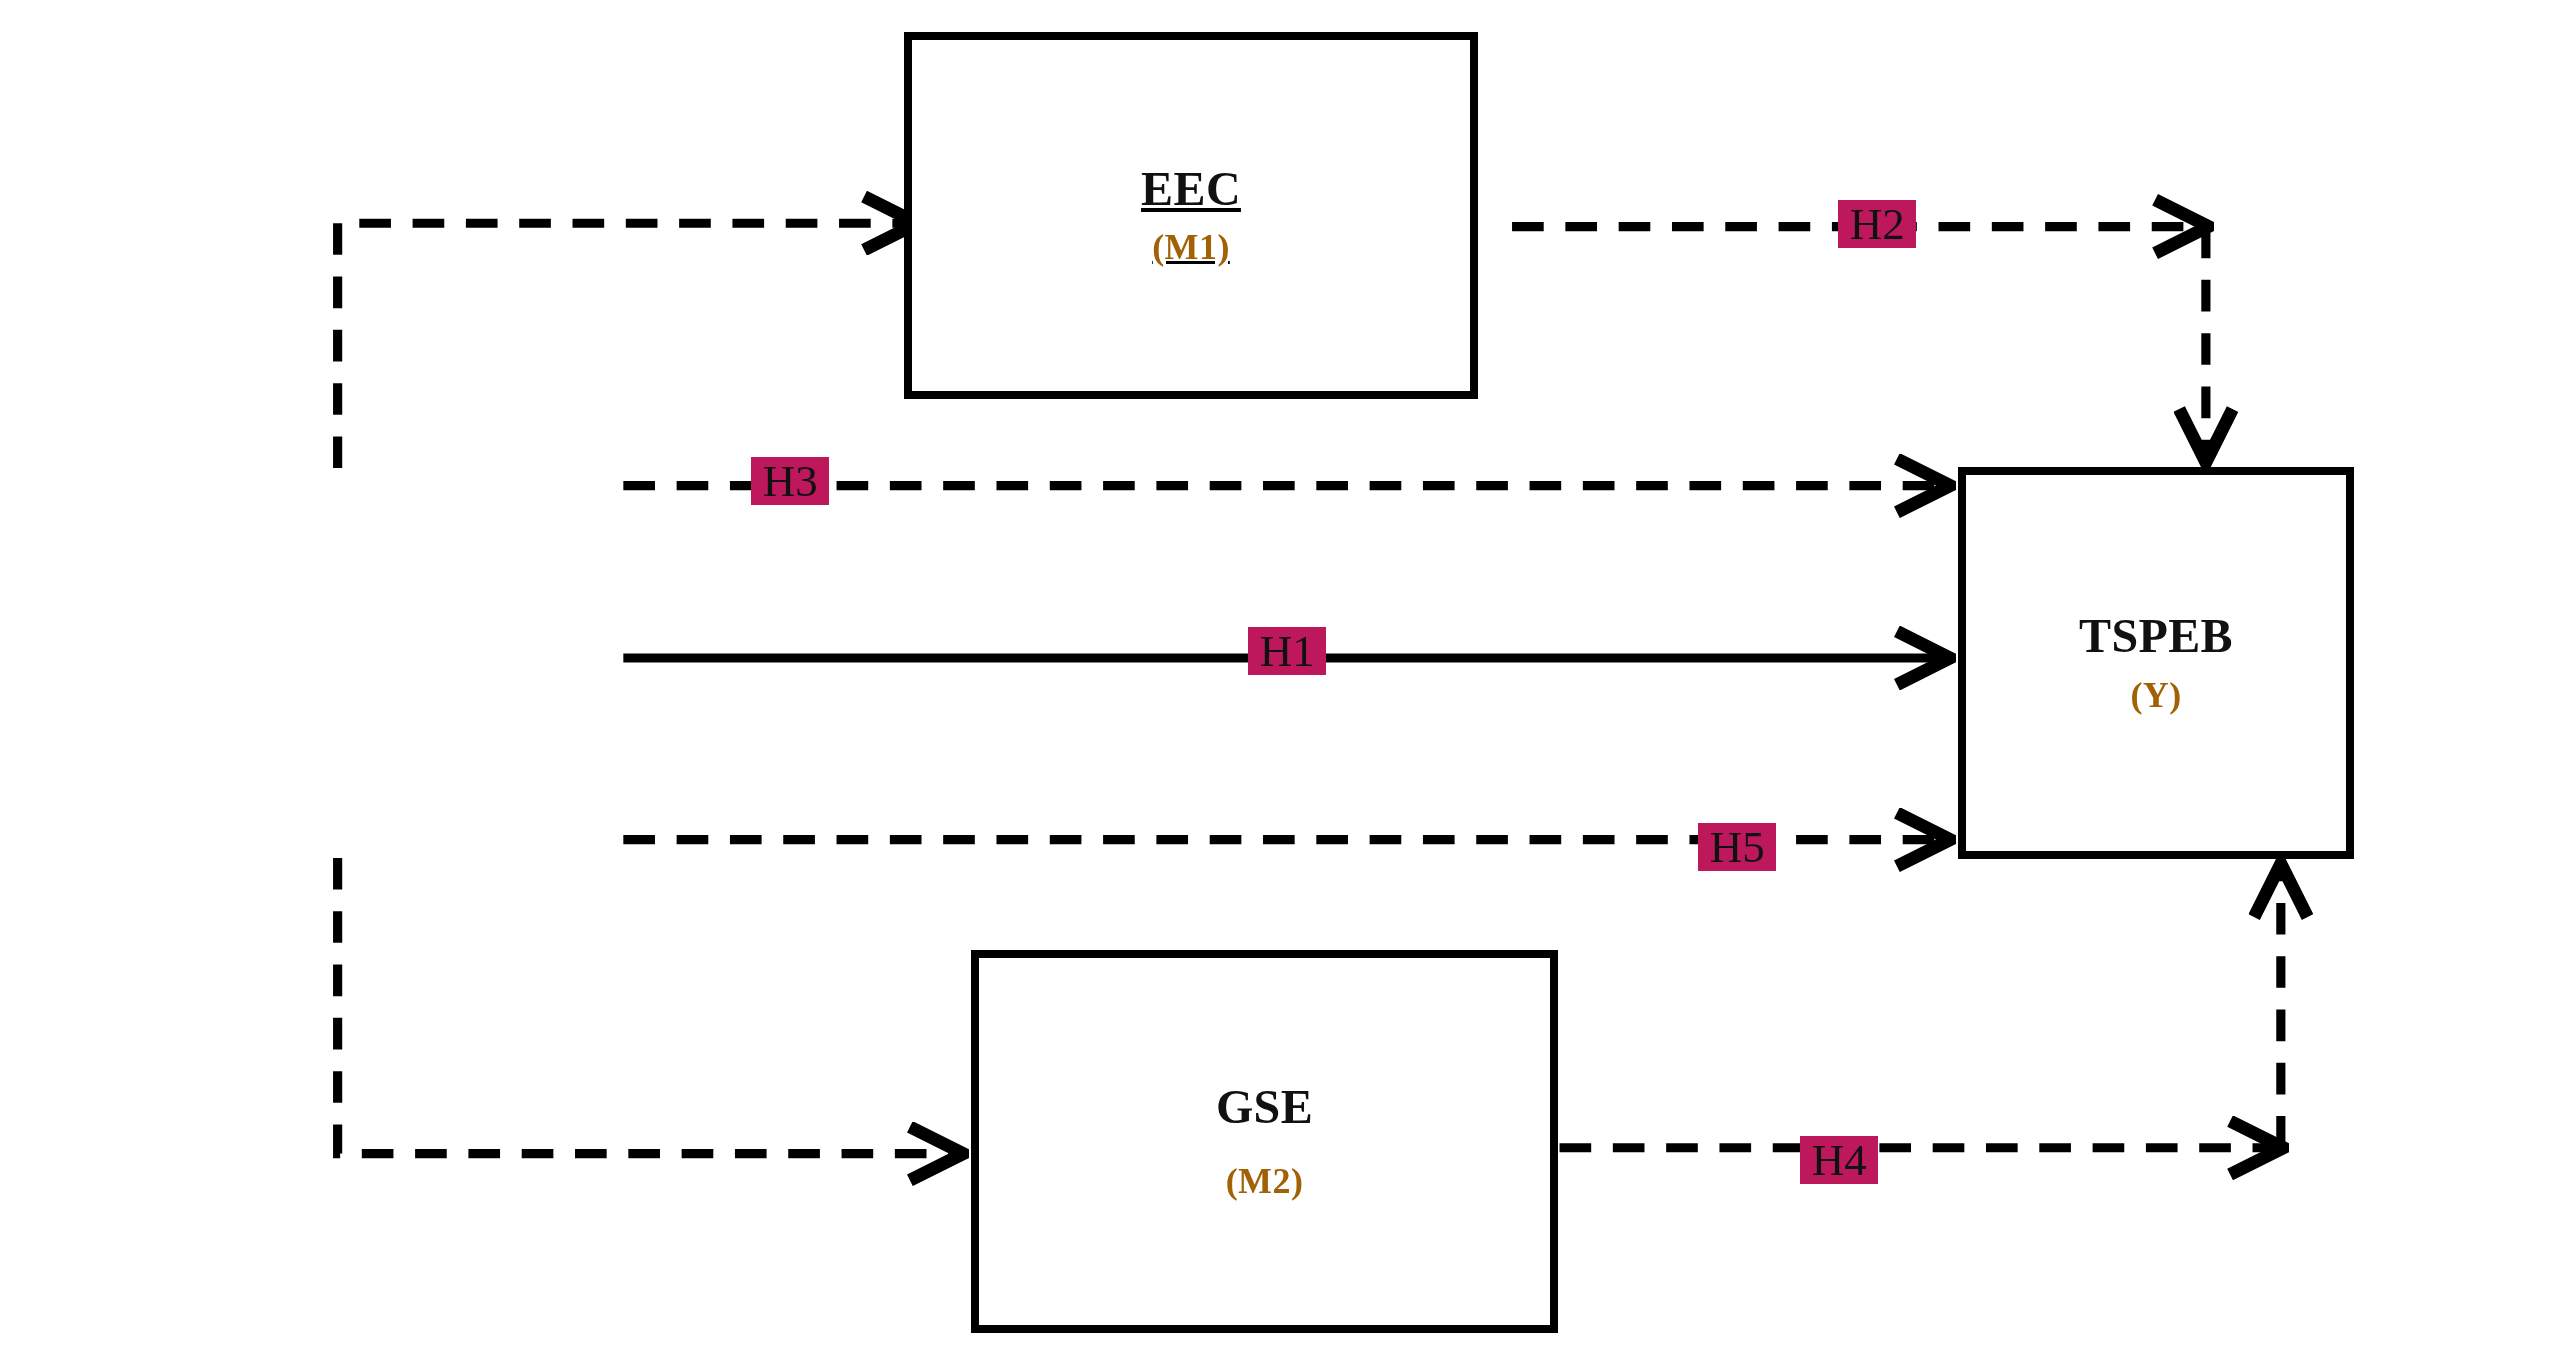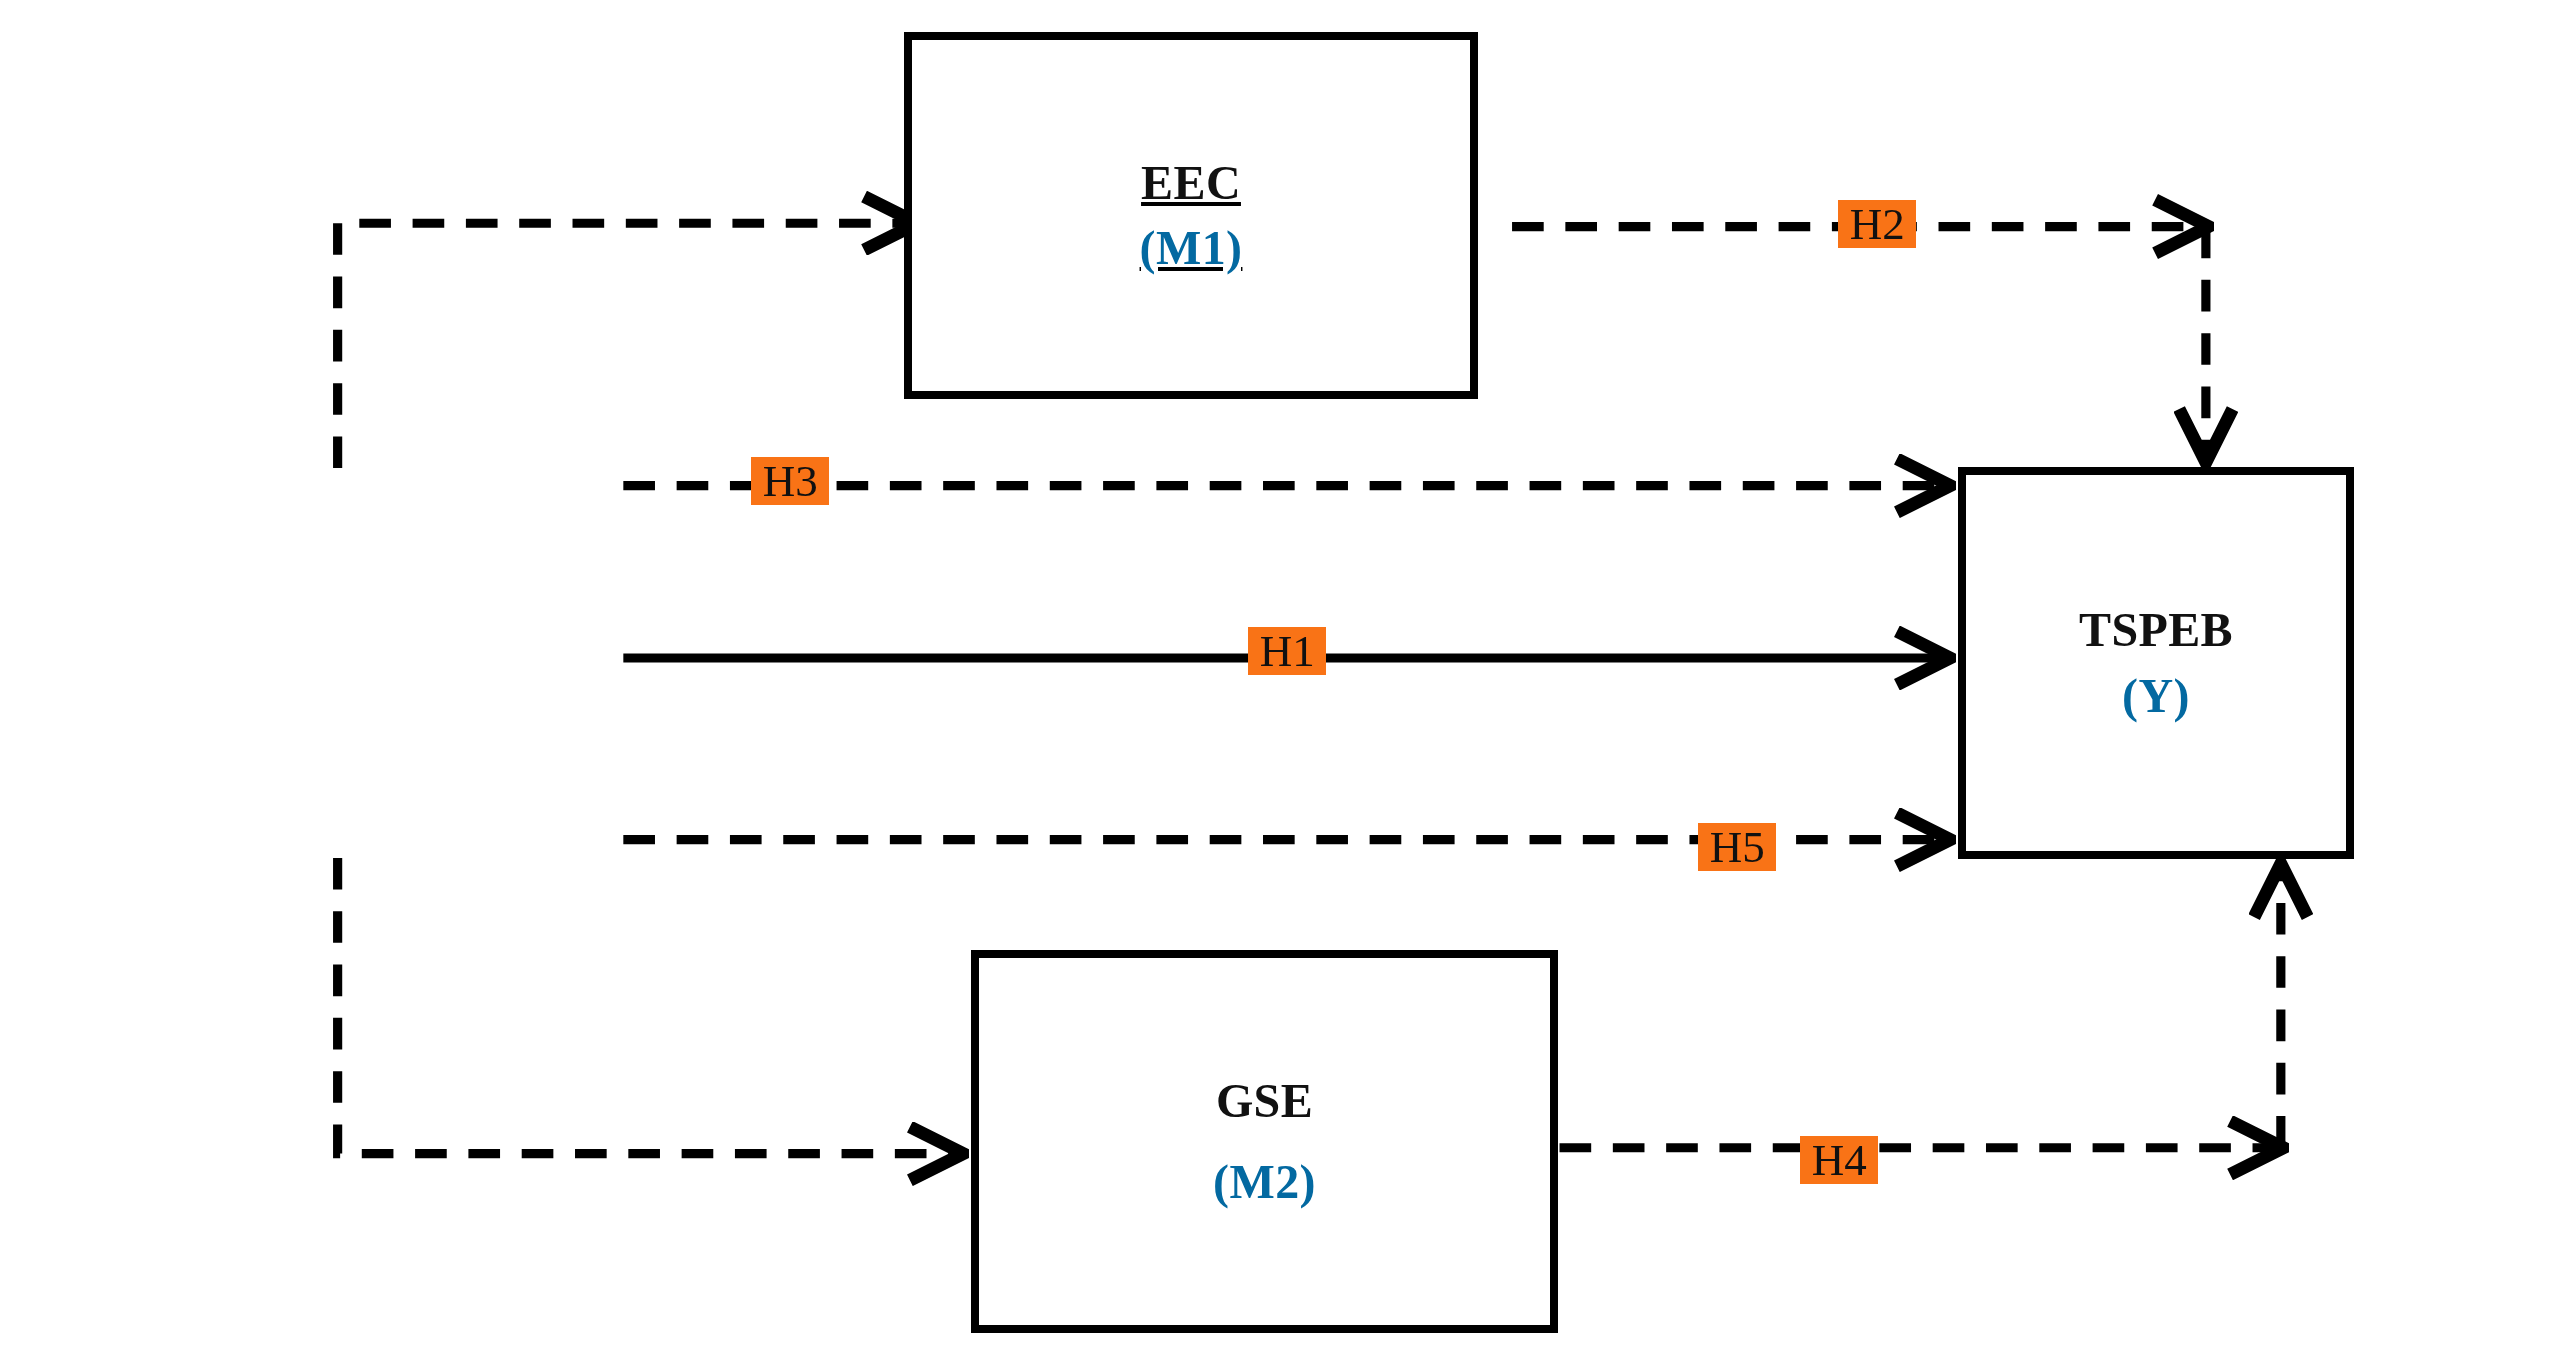--- a/index.html
+++ b/index.html
@@ -38,39 +38,39 @@
   }
   .node-title {
     font-size: 48px;
     font-weight: bold;
     color: #111111;
     line-height: 1.05;
     letter-spacing: 0.4px;
     white-space: nowrap;
   }
   .node-code {
-    font-size: 48px;
+    font-size: 36px;
     font-weight: bold;
-    color: #0369a1;
+    color: #a16207;
     line-height: 1.05;
     margin-top: 15px;
     letter-spacing: 0.4px;
     white-space: nowrap;
   }
   #node-eec  { left: 904px; top: 32px;   width: 574px; height: 367px; text-decoration: underline; }
   #node-csr  { left: 40px;   top: 468px;  width: 581px; height: 390px; }
   #node-tspeb{ left: 1958px; top: 467px;  width: 396px; height: 392px; align-items: center; }
   #node-gse  { left: 971px; top: 950px; width: 587px; height: 383px; gap: 16px; }
 
   .path-label {
     position: absolute;
     font-size: 45px;
     font-weight: normal;
     color: #111111;
-    background: #f97316;
+    background: #be185d;
     padding: 1.7px 11.7px;
     white-space: nowrap;
     z-index: 8;
     line-height: 1.0;
   }
   #label-h1 { left: 1248px; top: 627px;  }
   #label-h2 { left: 1838px; top: 200px;  }
   #label-h3 { left: 751px;  top: 457px;  }
   #label-h4 { left: 1800px; top: 1136px; }
   #label-h5 { left: 1698px; top: 823px;  }

